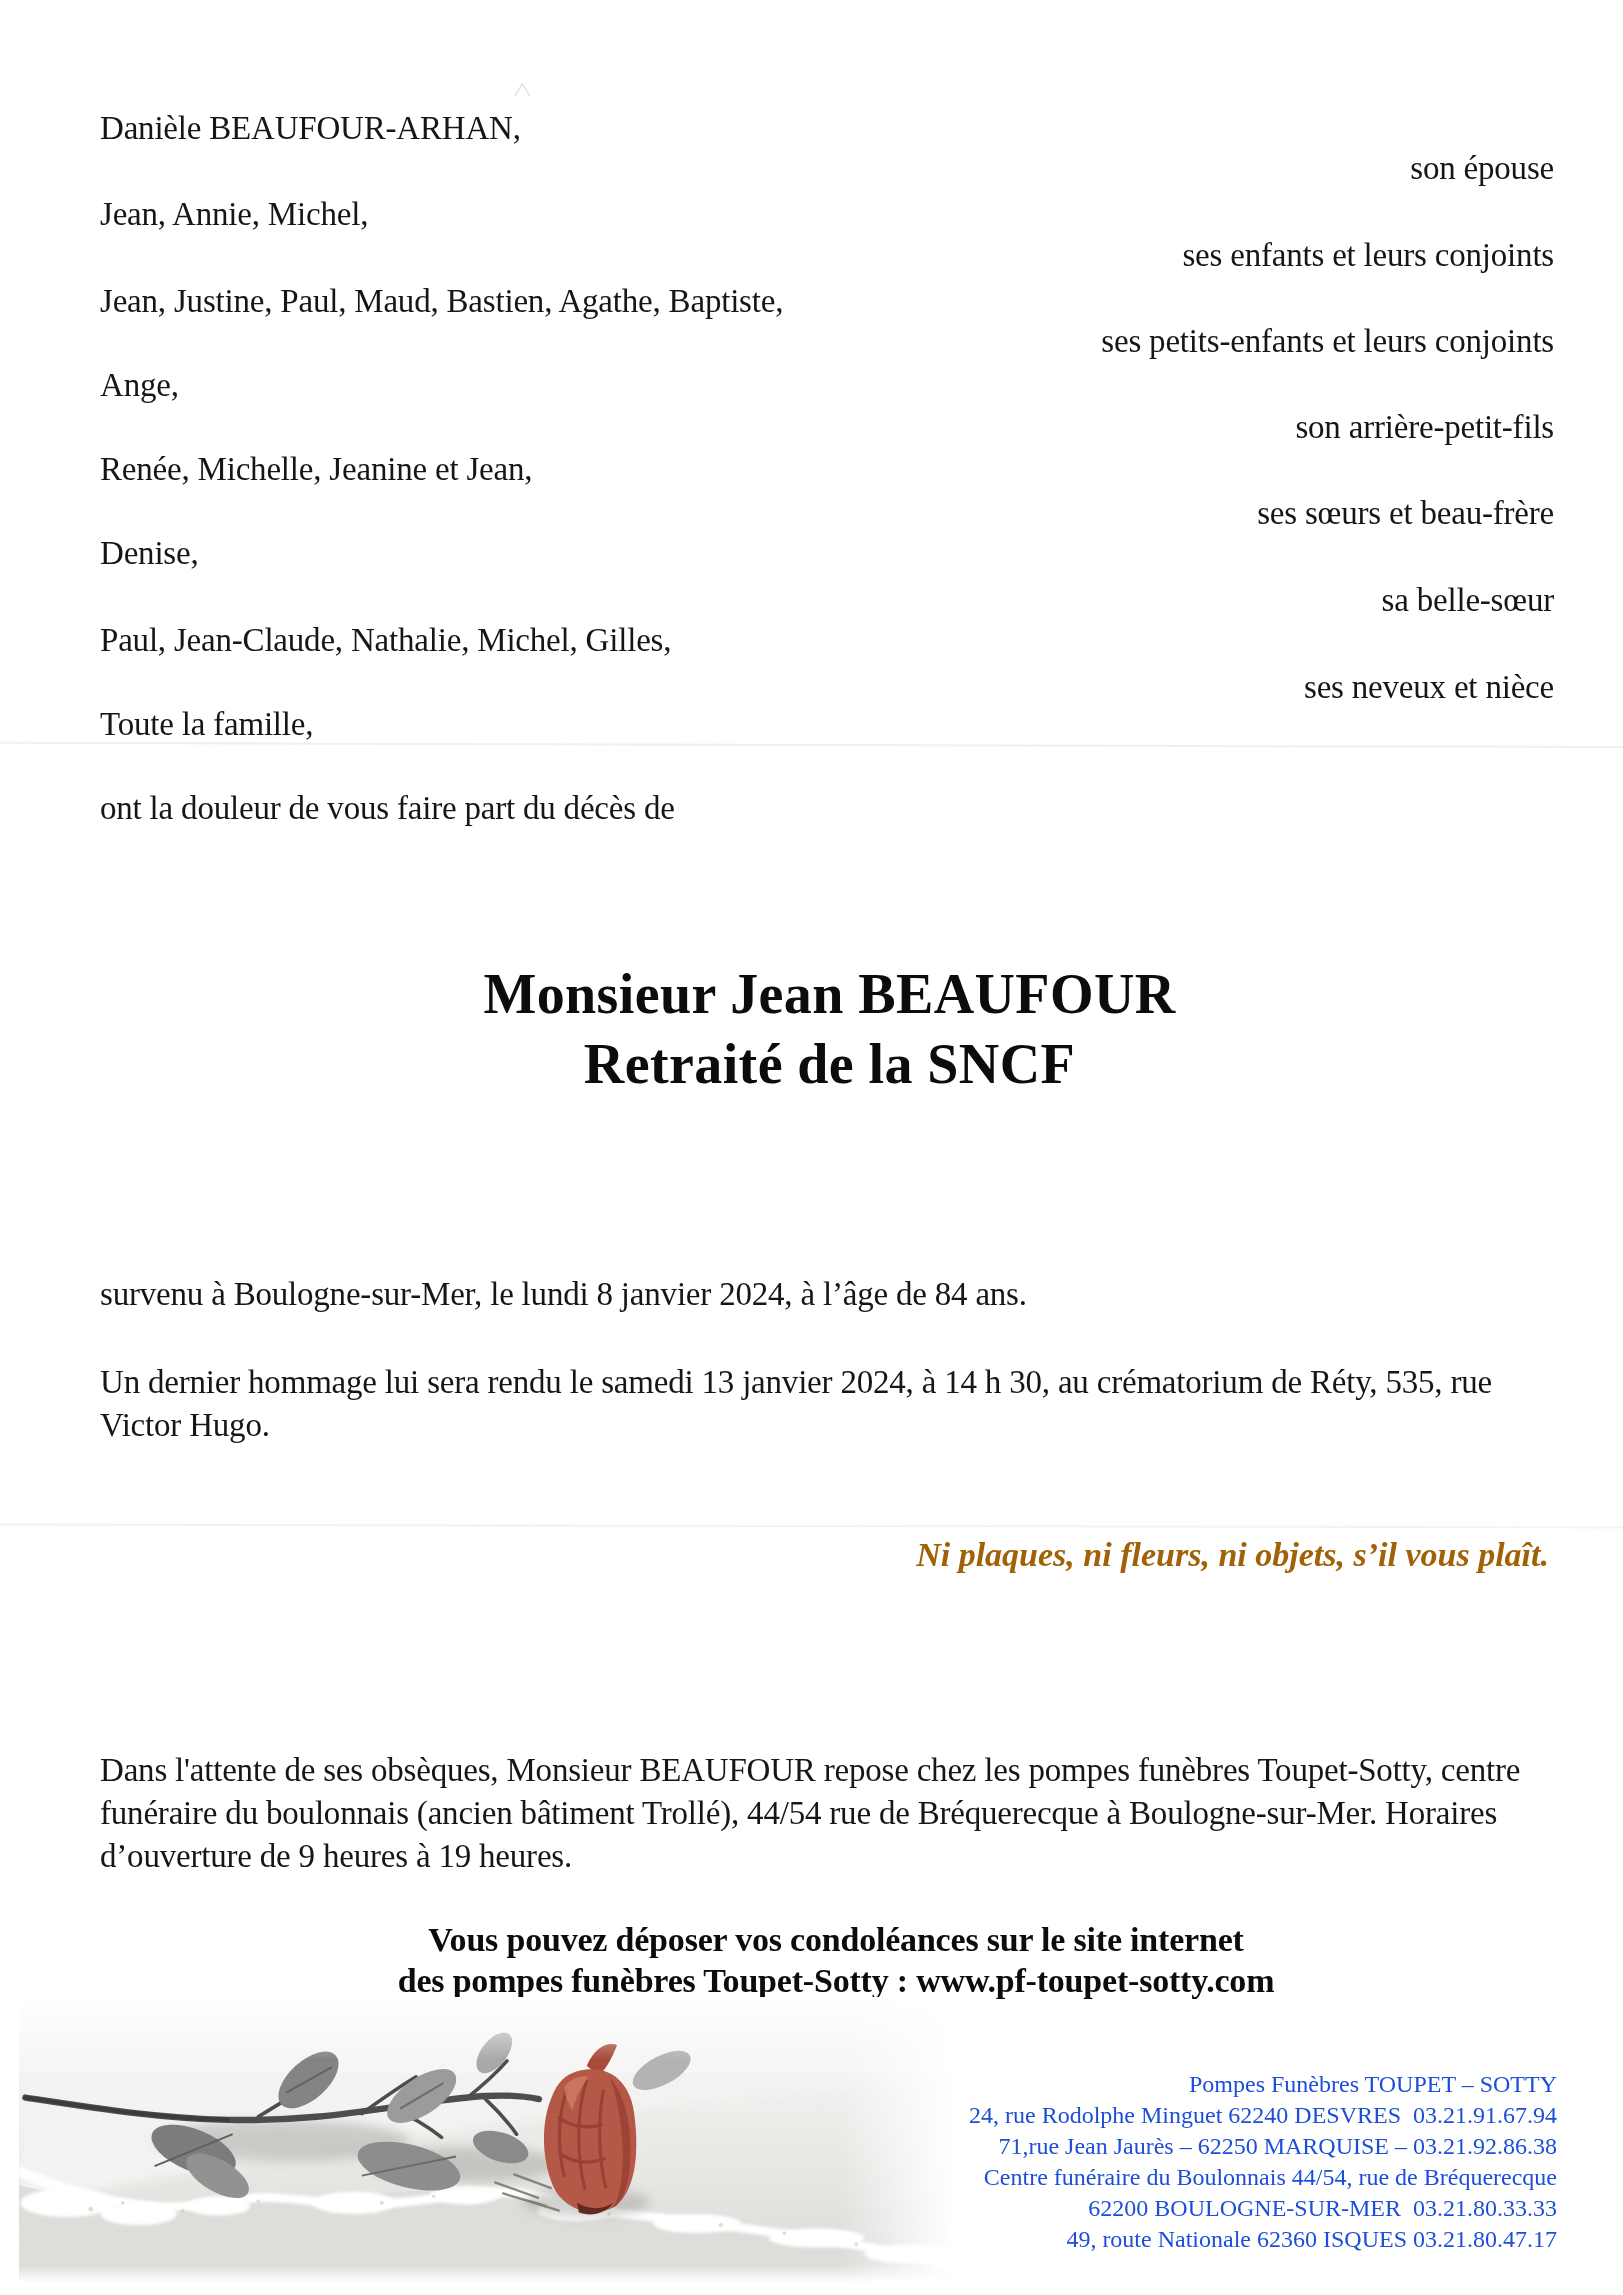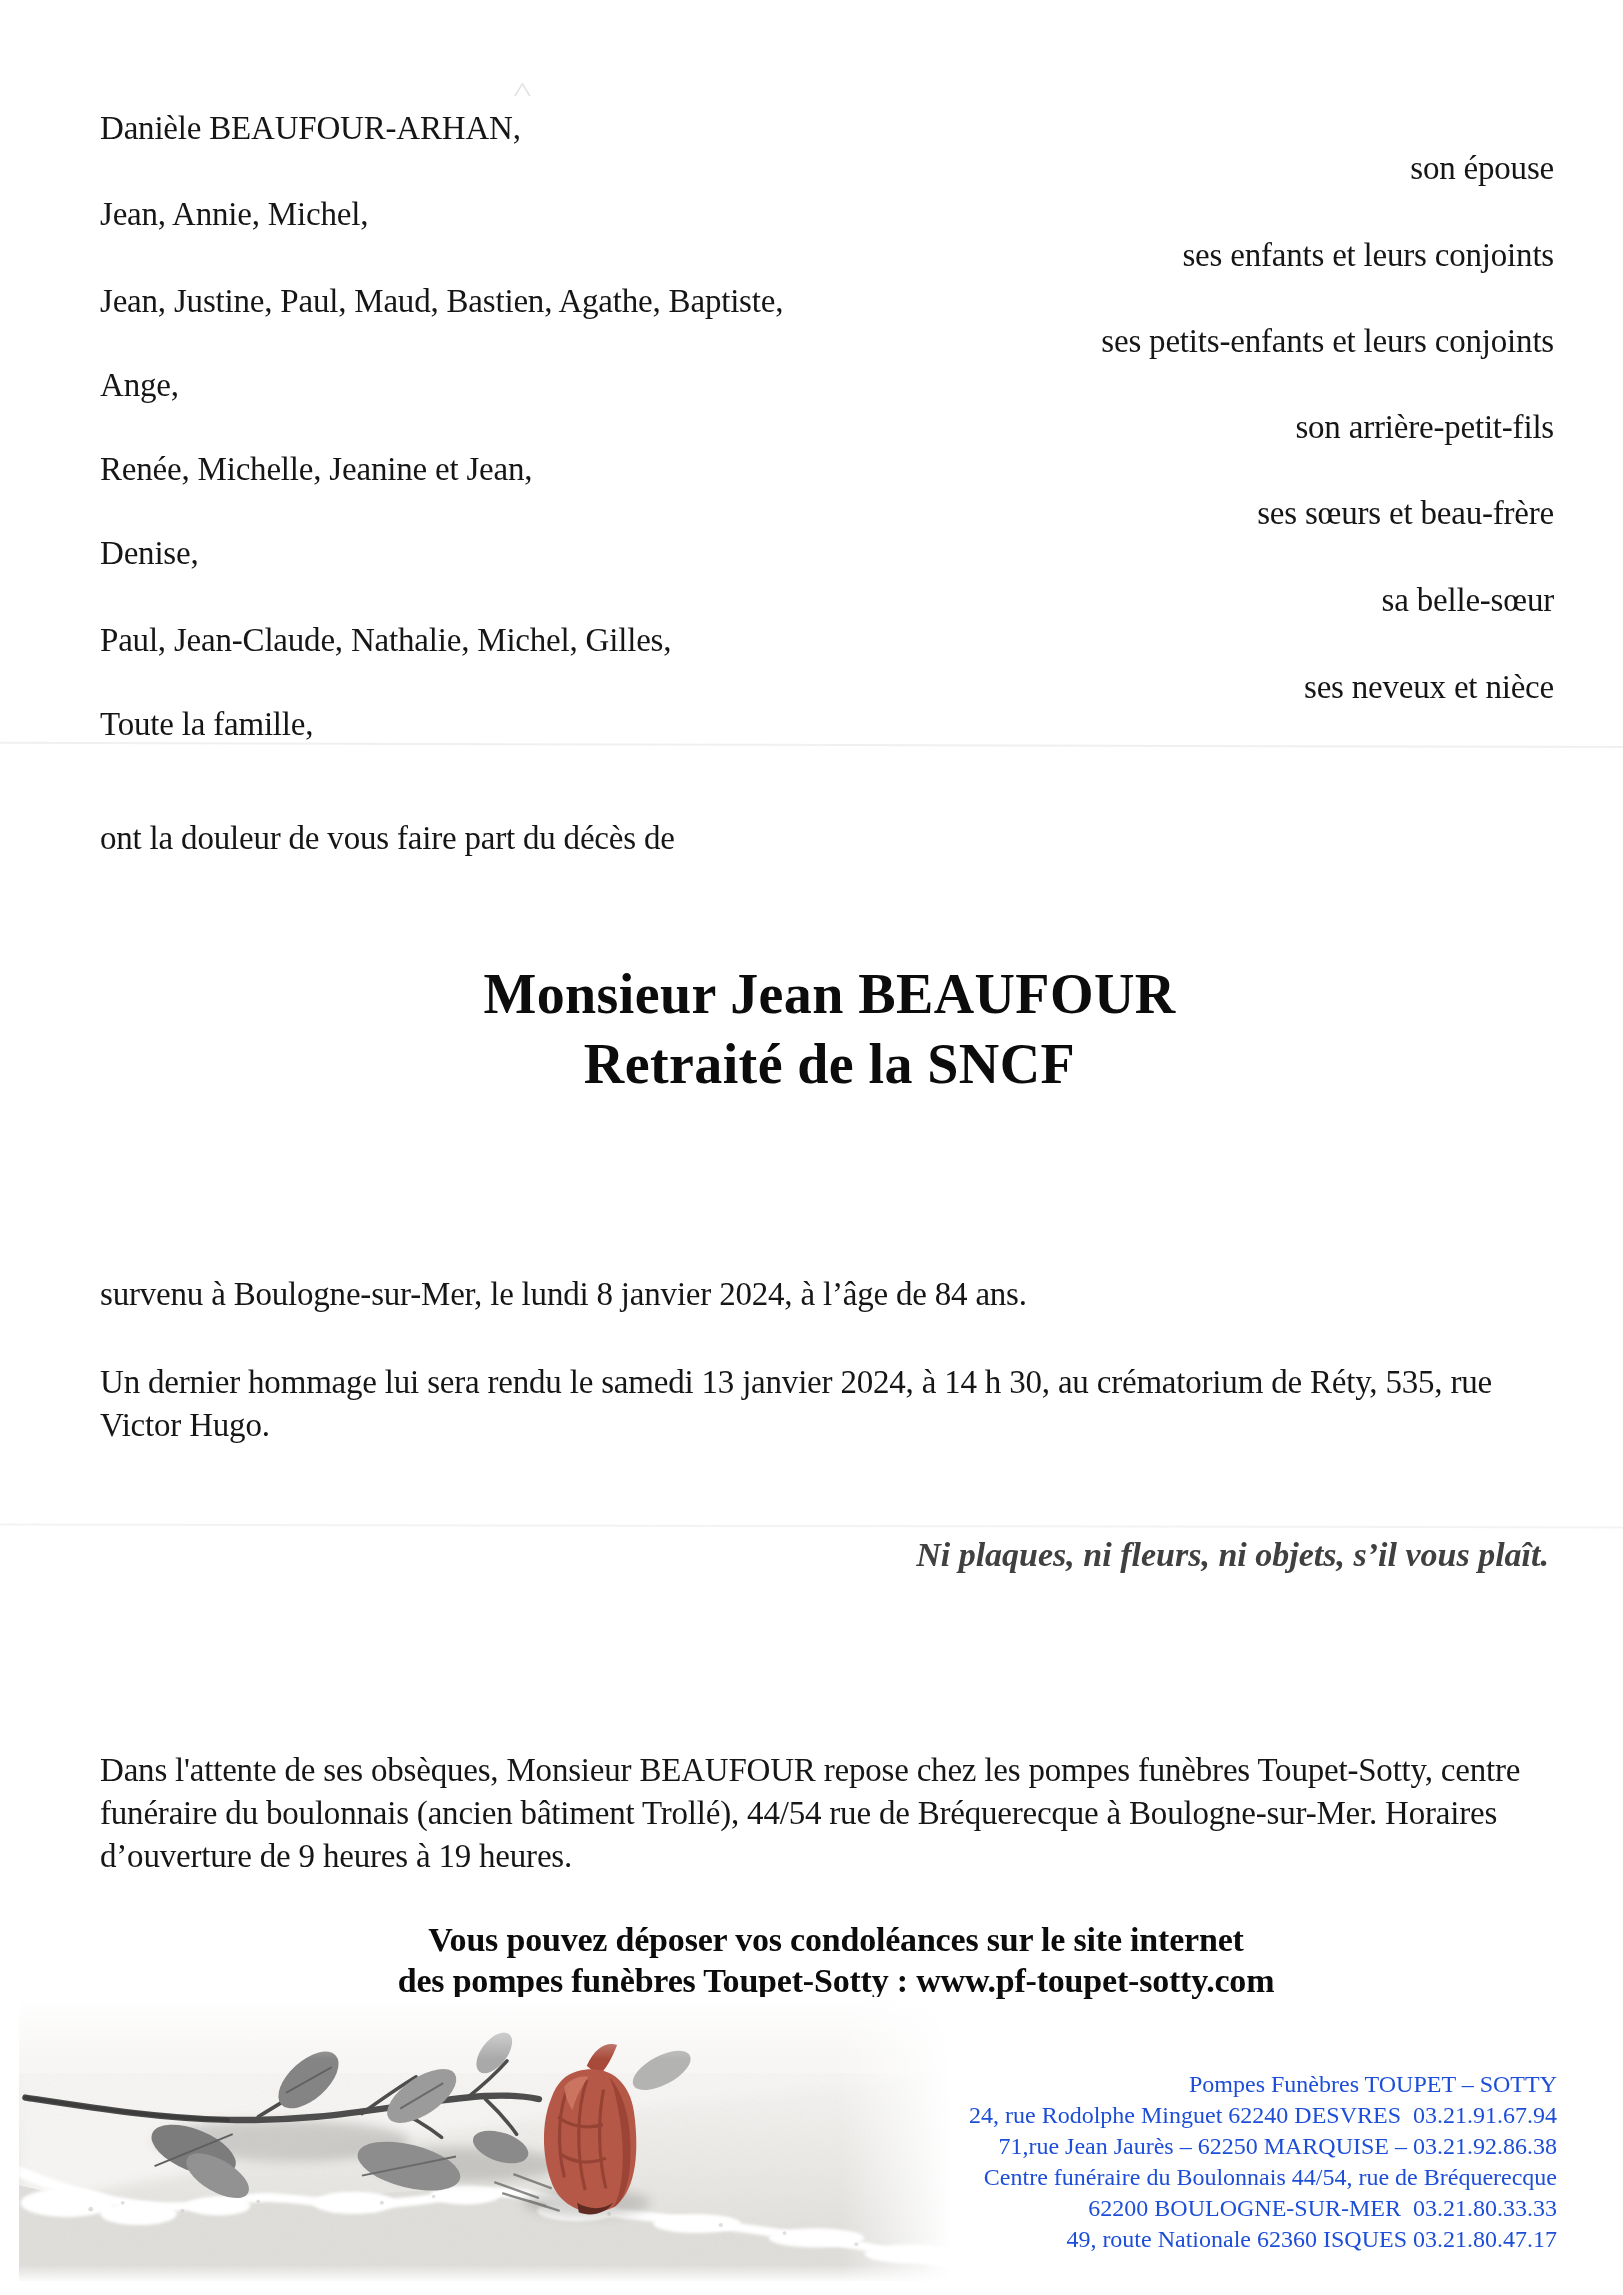--- a/index.html
+++ b/index.html
@@ -23,21 +23,20 @@
     font-size:33px;line-height:42px;
     letter-spacing:-0.2px;
     white-space:pre;
     text-align:right;
   }
   .announce{
     left:100px;
     font-size:33px;line-height:42px;
     letter-spacing:-0.2px;
     white-space:pre;
-    margin-top:30px;
   }
   .title-block{
     left:0;right:0;
     text-align:center;
     transform:translateX(17.5px);
     font-weight:bold;
     color:#0c0c0c;
     font-size:56px;line-height:70px;
     letter-spacing:0.4px;
   }
@@ -45,21 +44,21 @@
     left:100px;
     width:1441px;
     font-size:33px;line-height:43px;
     letter-spacing:-0.2px;
     margin-top:44px;
   }
   .no-flowers{
     right:75px;
     font-size:34px;line-height:41px;
     font-weight:bold;font-style:italic;
-    color:#404040;
+    color:#a16207;
     white-space:pre;
     text-align:center;
   }
   .condolences{
     left:0;right:0;
     transform:translateX(24px);
     text-align:center;
     font-weight:bold;color:#0c0c0c;
     font-size:34px;line-height:41px;
     letter-spacing:-0.2px;

